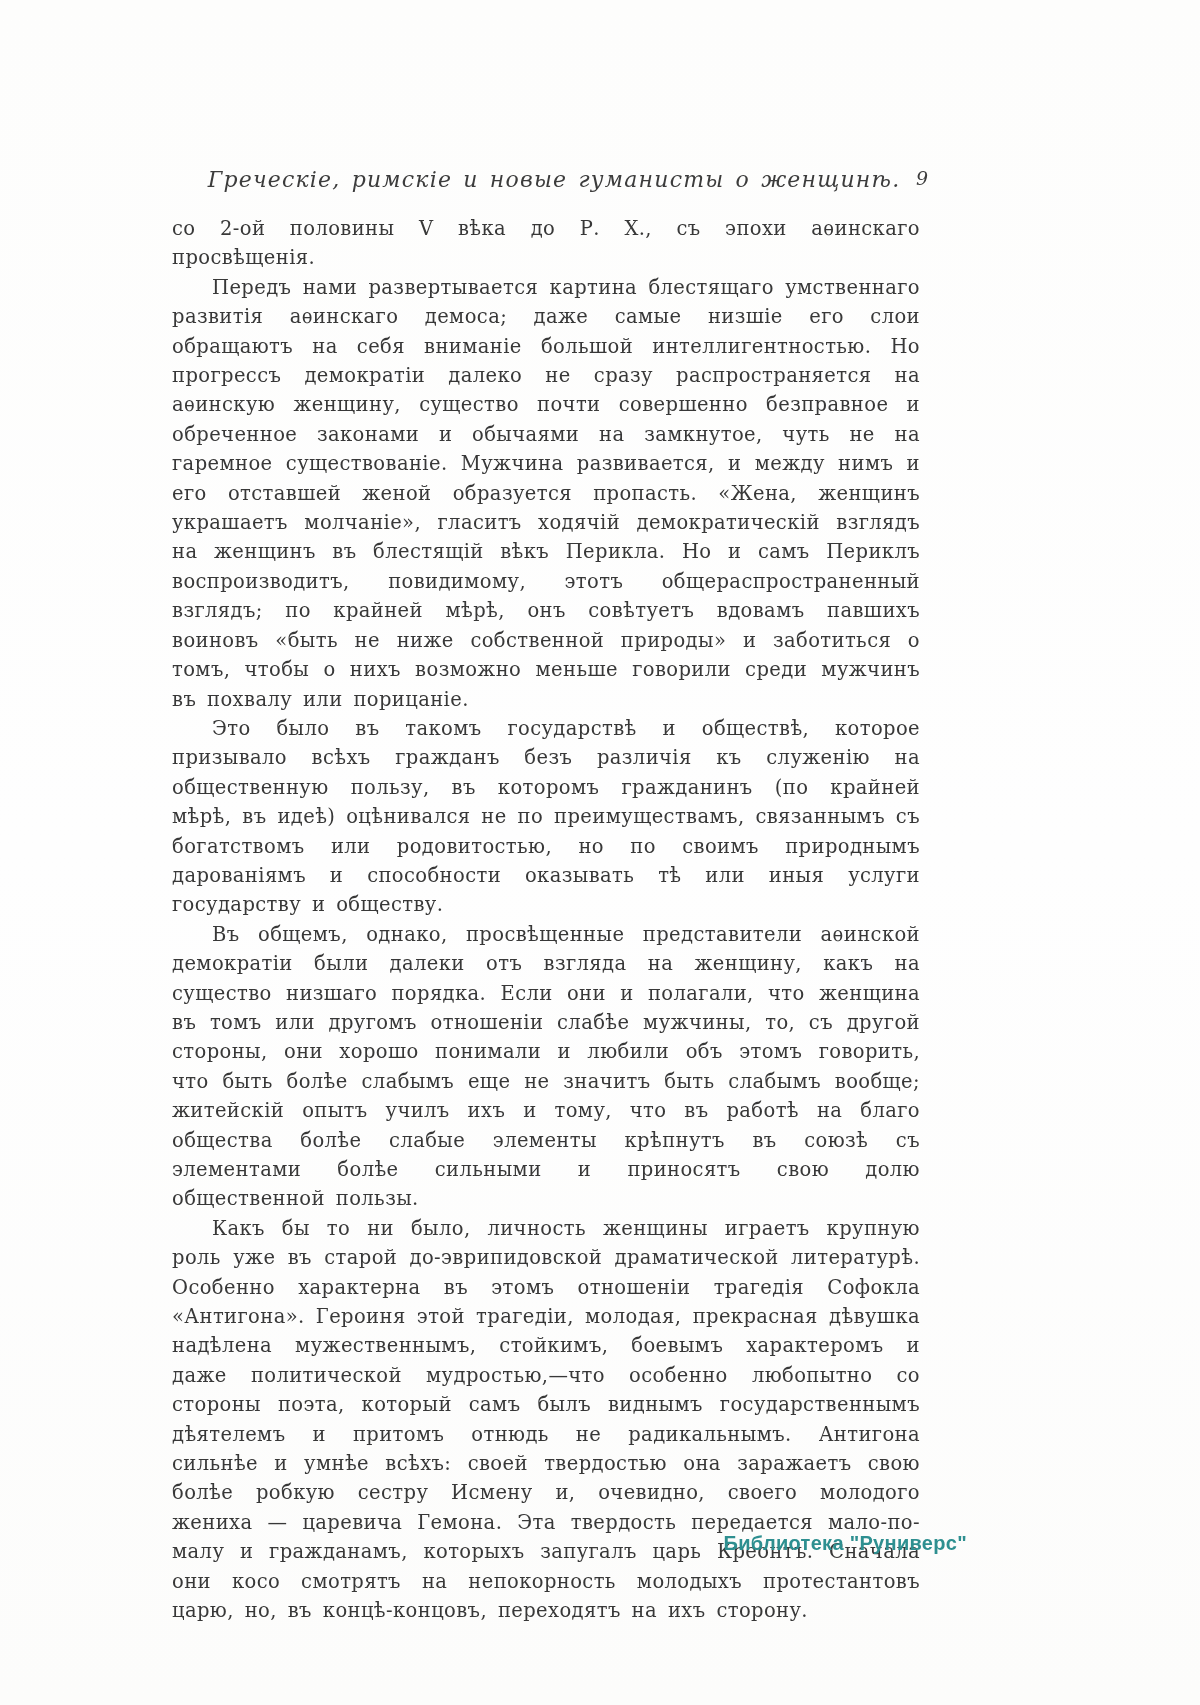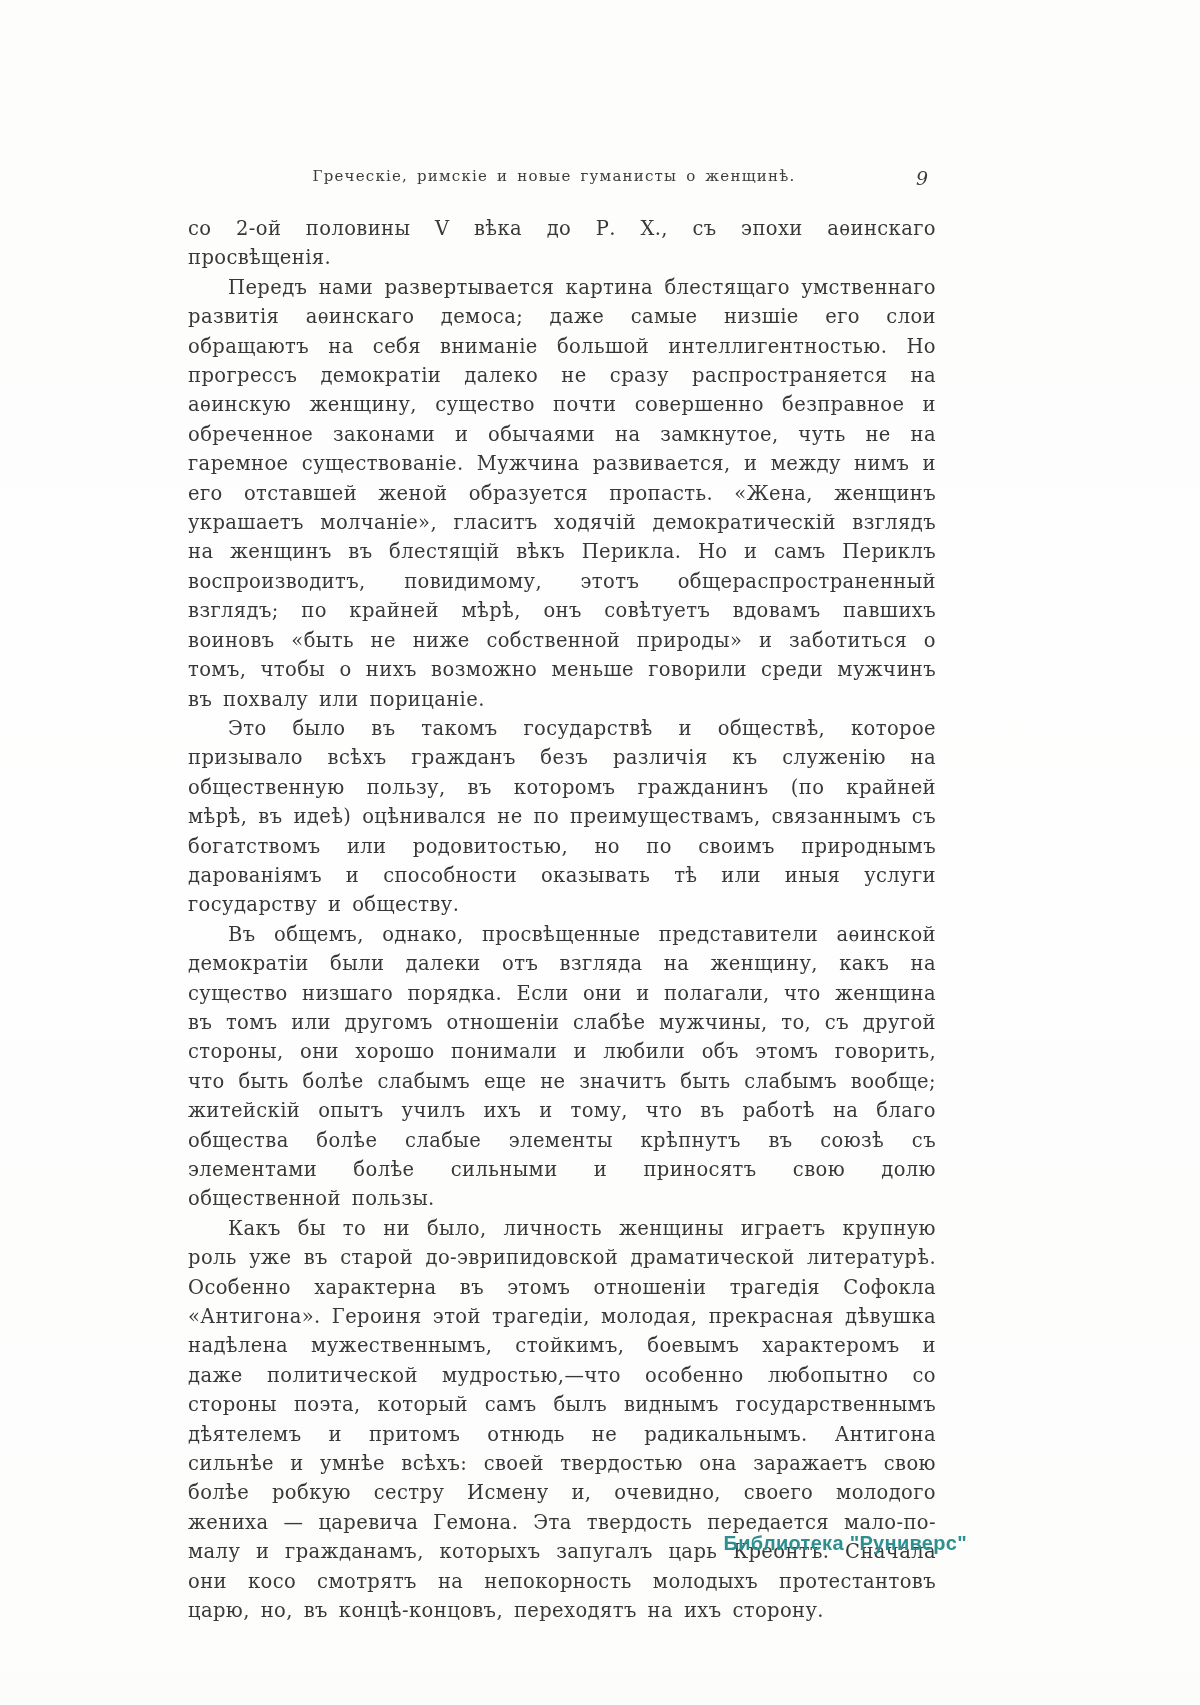--- a/index.html
+++ b/index.html
@@ -20,37 +20,38 @@
   .header {
     position: absolute;
     top: 167px;
     left: 180px;
     width: 748px;
     height: 26px;
   }
   .header-title {
     width: 100%;
     text-align: center;
-    font-size: 15px;
+    font-style: italic;
+    font-size: 22px;
     letter-spacing: 1.2px;
     word-spacing: 3px;
     color: #3c3c3c;
   }
   .page-number {
     position: absolute;
     right: 0;
     top: 0;
     font-style: italic;
     font-size: 19px;
     color: #3c3c3c;
   }
   .content {
     position: absolute;
     top: 214px;
-    left: 188px;
+    left: 172px;
     width: 748px;
   }
   .content p {
     font-size: 19.5px;
     line-height: 29.4px;
     text-align: justify;
     text-indent: 40px;
     word-spacing: 0.22em;
     letter-spacing: 0.4px;
     color: #383838;

